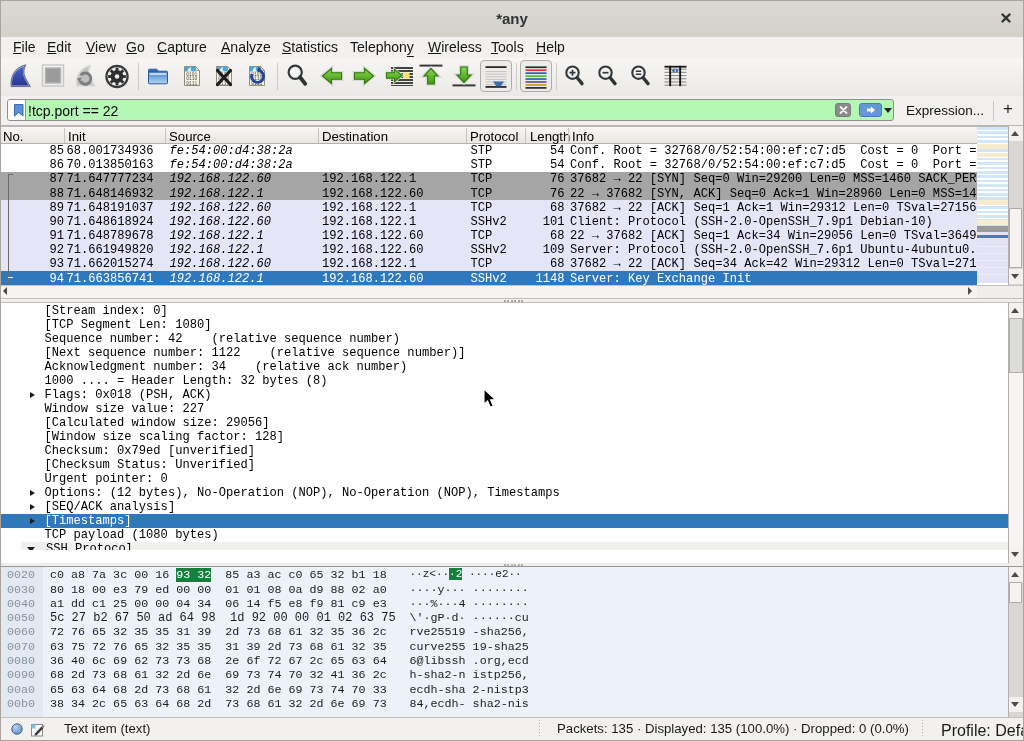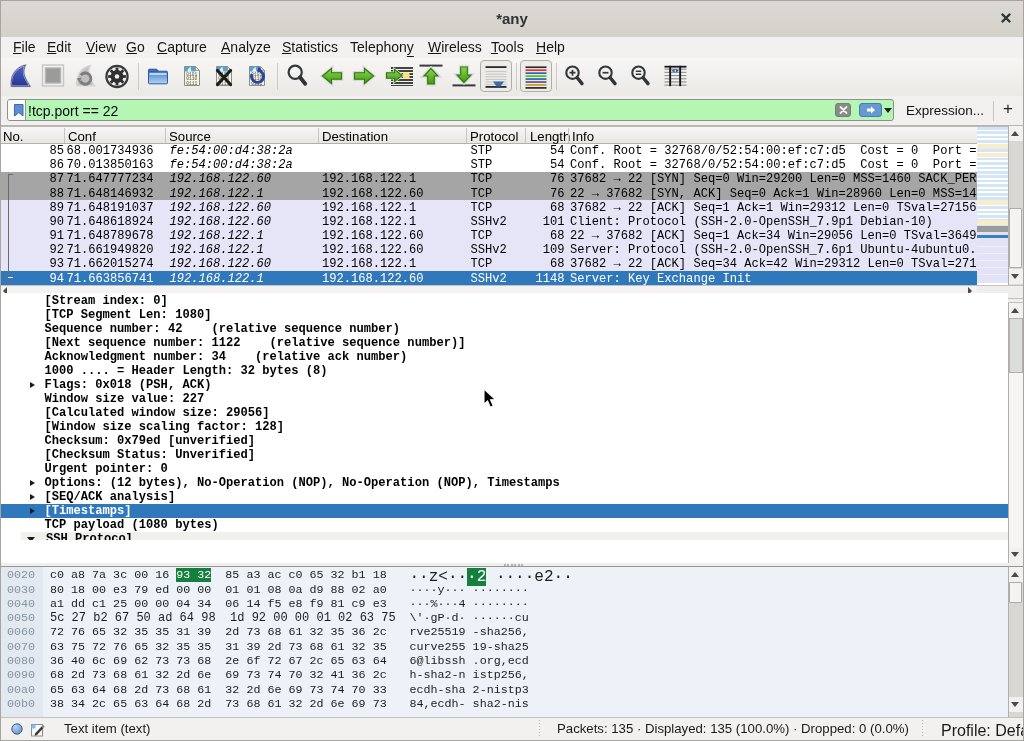--- a/index.html
+++ b/index.html
@@ -82,21 +82,21 @@
   border-top:1px solid #c6c3bf; }
 
 #split1 { left:0; top:297.5px; width:1024px; height:5.5px; background:#f0efed;
   border-top:1px solid #c2bfbb; border-bottom:1px solid #c2bfbb;
   border-left:1px solid #a9a49e; border-right:1px solid #a9a49e; }
 #split2 { left:0; top:562.5px; width:1024px; height:4.5px; background:#f0efed;
   border-bottom:1px solid #9a9792;
   border-left:1px solid #a9a49e; border-right:1px solid #a9a49e; }
 .grip { position:absolute; top:1.5px; width:2px; height:2px; background:#a8a5a1; }
 
-#details { left:1px; top:293px; width:1007px; height:247px; background:#fff; overflow:hidden;font-weight:bold; }
+#details { left:1px; top:303px; width:1007px; height:247px; background:#fff; overflow:hidden; }
 .dline { position:absolute; left:0; width:1007px; height:14.0px; }
 .dtext { position:absolute; top:0.6px; }
 .tri-r { position:absolute; top:4px; width:0; height:0; border-top:3.5px solid transparent;
   border-bottom:3.5px solid transparent; border-left:5.2px solid #1c1c1c; }
 .tri-d { position:absolute; top:5px; width:0; height:0; border-left:4.5px solid transparent;
   border-right:4.5px solid transparent; border-top:5.5px solid #1c1c1c; }
 
 #hexpane { left:1px; top:567px; width:1007px; height:149.5px; background:#ecf2f8; overflow:hidden; }
 #hexoff { position:absolute; left:0; top:0; width:42px; height:149.5px; background:#e2e9f0; }
 .hxrow { position:absolute; height:14.27px; }
@@ -318,21 +318,21 @@
         </svg>
       </div>
       <div class="arr arrdn" style="position:absolute;left:876px;top:8px;border-left-width:4px;border-right-width:4px;border-top-color:#222"></div>
     </div>
     <div id="fexpr">Expression...</div>
     <div id="fsep2"></div>
     <div id="fplus">+</div>
   </div>
 <div id="plheader" class="abs">
     <div class="hcell" style="left:2px">No.</div>
-    <div class="hcell" style="left:67px">Conf</div>
+    <div class="hcell" style="left:67px">Init</div>
     <div class="hcell" style="left:168px">Source</div>
     <div class="hcell" style="left:321px">Destination</div>
     <div class="hcell" style="left:469px">Protocol</div>
     <div class="hcell" style="left:529px">Length</div>
     <div class="hcell" style="left:571px">Info</div>
     <div class="hdiv" style="left:63px"></div>
     <div class="hdiv" style="left:164px"></div>
     <div class="hdiv" style="left:317px"></div>
     <div class="hdiv" style="left:465px"></div>
     <div class="hdiv" style="left:524px"></div>
@@ -409,21 +409,21 @@
     <div class="grip" style="left:506px;top:1px;background:#b5b2ae"></div>
     <div class="grip" style="left:510px;top:1px;background:#b5b2ae"></div>
     <div class="grip" style="left:513px;top:1px;background:#b5b2ae"></div>
     <div class="grip" style="left:517px;top:1px;background:#b5b2ae"></div>
     <div class="grip" style="left:520px;top:1px;background:#b5b2ae"></div>
   </div>
 <div id="hexpane" class="abs">
     <div id="hexoff"></div>
     <div class="hxrow mono" style="left:6px;top:1.3px;font-size:11.7px"><span class="hxo">0020</span></div>
     <div class="hxrow mono" style="left:49px;top:1.3px;font-size:11.7px;color:#1c1c1e">c0 a8 7a 3c 00 16 <span class="hl">93 32</span>  85 a3 ac c0 65 32 b1 18</div>
-    <div class="hxrow mono" style="left:408.5px;top:1.3px;font-size:16px;color:#1c1c1e">··z&lt;··<span class="hl">·2</span> ····e2··</div>
+    <div class="hxrow mono" style="left:408.5px;top:1.3px;font-size:11px;color:#1c1c1e">··z&lt;··<span class="hl">·2</span> ····e2··</div>
     <div class="hxrow mono" style="left:6px;top:15.6px;font-size:11.7px"><span class="hxo">0030</span></div>
     <div class="hxrow mono" style="left:49px;top:15.6px;font-size:11.7px;color:#1c1c1e">80 18 00 e3 79 ed 00 00  01 01 08 0a d9 88 02 a0</div>
     <div class="hxrow mono" style="left:408.5px;top:15.6px;font-size:11.7px;color:#1c1c1e">····y··· ········</div>
     <div class="hxrow mono" style="left:6px;top:29.8px;font-size:11.7px"><span class="hxo">0040</span></div>
     <div class="hxrow mono" style="left:49px;top:29.8px;font-size:11.7px;color:#1c1c1e">a1 dd c1 25 00 00 04 34  06 14 f5 e8 f9 81 c9 e3</div>
     <div class="hxrow mono" style="left:408.5px;top:29.8px;font-size:11.7px;color:#1c1c1e">···%···4 ········</div>
     <div class="hxrow mono" style="left:6px;top:44.1px;font-size:11.7px"><span class="hxo">0050</span></div>
     <div class="hxrow mono" style="left:49px;top:44.1px;font-size:12px;color:#1c1c1e">5c 27 b2 67 50 ad 64 98  1d 92 00 00 01 02 63 75</div>
     <div class="hxrow mono" style="left:408.5px;top:44.1px;font-size:11.7px;color:#1c1c1e">\'·gP·d· ······cu</div>
     <div class="hxrow mono" style="left:6px;top:58.4px;font-size:11.7px"><span class="hxo">0060</span></div>

